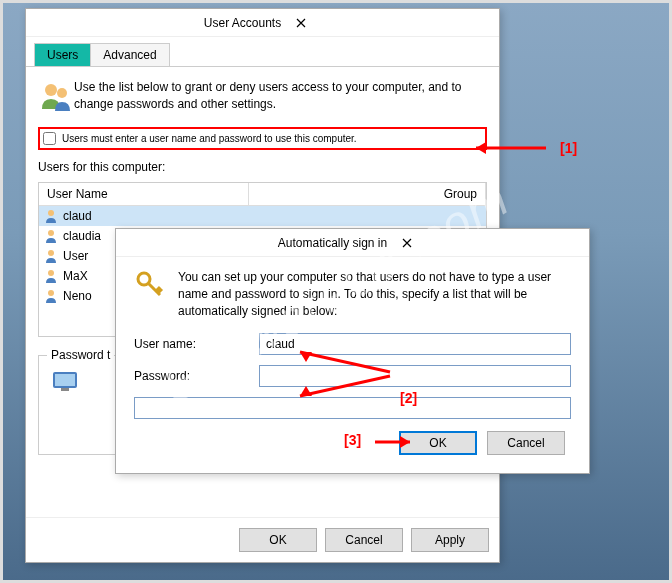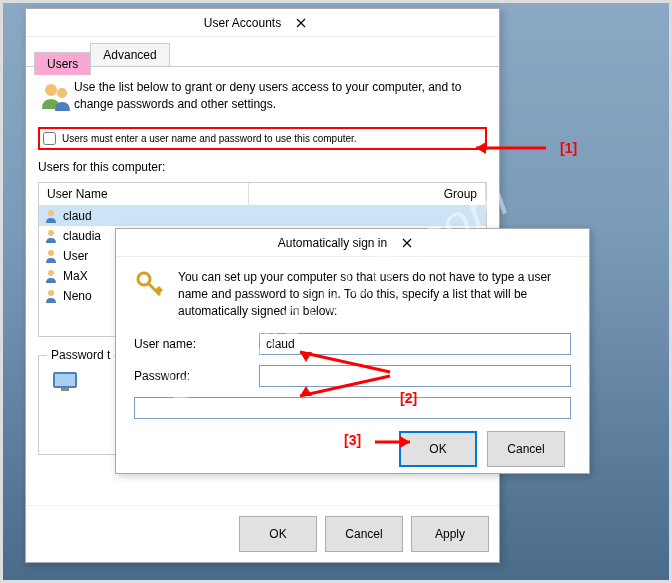--- a/index.html
+++ b/index.html
@@ -65,22 +65,22 @@
 .tab {
   padding: 4px 12px;
   border: 1px solid #ccc;
   border-bottom: none;
   background: #f5f5f5;
   margin-right: -1px;
   cursor: pointer;
   position: relative;
 }
 .tab.active {
-  background: #f9a8d4;
-  top: 9px;
+  background: #14b8a6;
+  top: 0;
 }
 .content { padding: 12px; }
 .intro-row {
   display: flex;
   gap: 0;
   margin-bottom: 12px;
 }
 .intro-icon {
   width: 36px;
   height: 36px;
@@ -143,21 +143,21 @@
   gap: 8px;
   padding: 10px;
   border-top: 1px solid #eee;
   position: absolute;
   bottom: 0;
   left: 0;
   right: 0;
 }
 .btn {
   min-width: 78px;
-  height: 36px;
+  height: 24px;
   border: 1px solid #adadad;
   background: #e1e1e1;
   font-size: 12px;
   cursor: pointer;
   padding: 0 12px;
 }
 .btn.default { border: 2px solid #0078d7; }
 
 
 .dialog2 {

